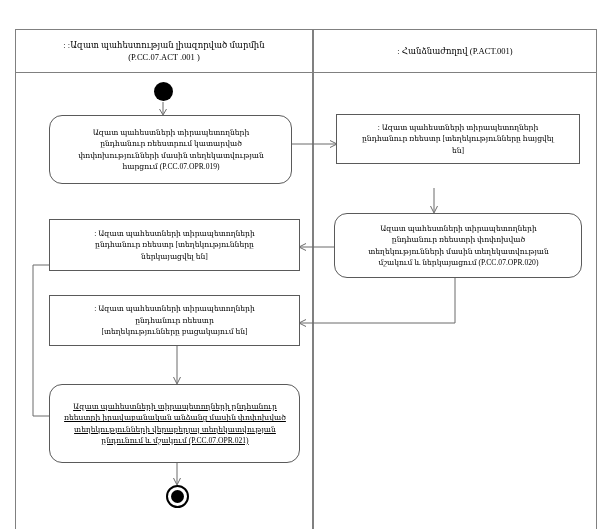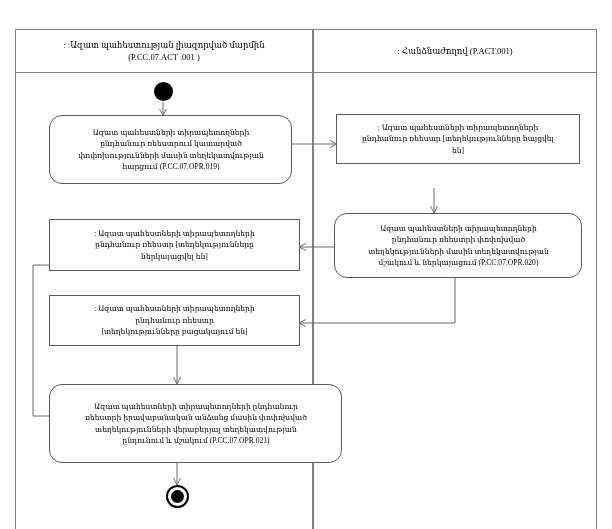--- a/index.html
+++ b/index.html
@@ -188,21 +188,21 @@
 ընդհանուր ռեեստր [տեղեկությունները
 ներկայացվել են]</span>
   </div>
 
   <div class="node object" style="left:49px; top:279px; width:251px; height:51px;">
     <span class="node-text">: Ազատ պահեստների տիրապետողների
 ընդհանուր ռեեստր
 [տեղեկությունները բացակայում են]</span>
   </div>
 
-  <div class="node action" style="left:49px; top:368px; width:293px; height:79px;">
+  <div class="node action" style="left:49px; top:368px; width:251px; height:79px;text-decoration:underline;">
     <span class="node-text">Ազատ պահեստների տիրապետողների ընդհանուր
 ռեեստրի իրավաբանական անձանց մասին փոփոխված
 տեղեկությունների վերաբերյալ տեղեկատվության
 ընդունում և մշակում (P.CC.07.OPR.021)</span>
   </div>
 
   <div class="final-node" style="left:166px; top:469px; width:23px; height:23px;"></div>
 
 </div>
 

